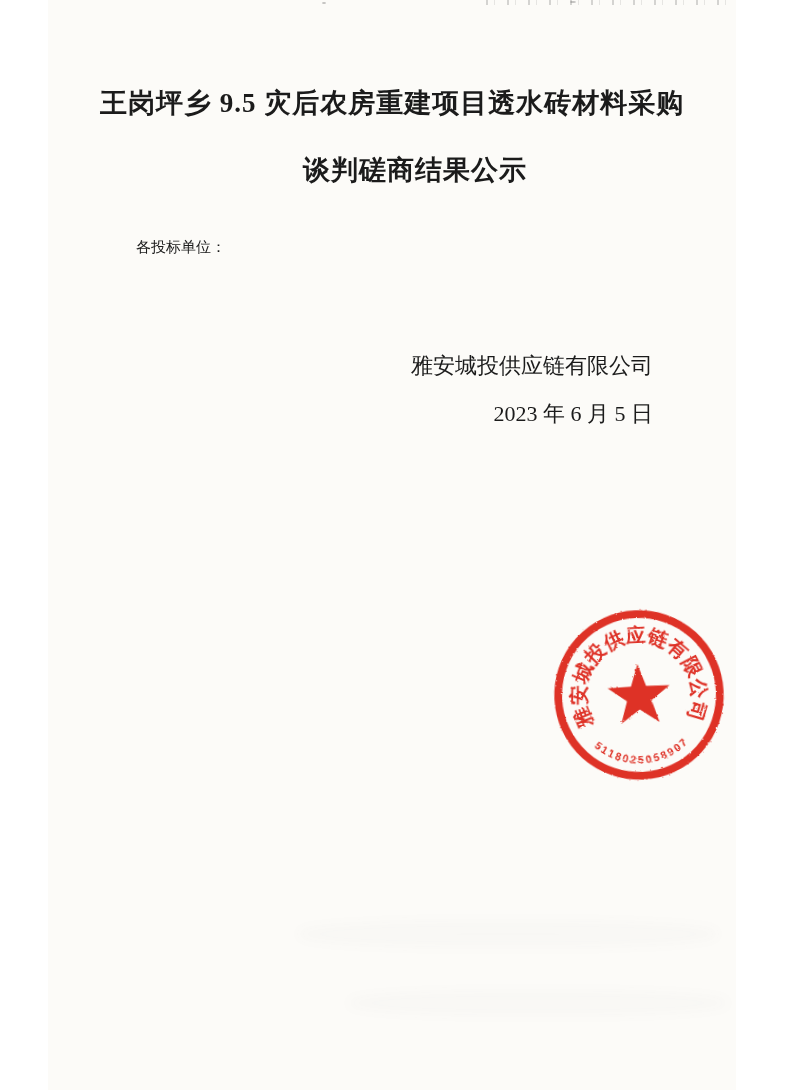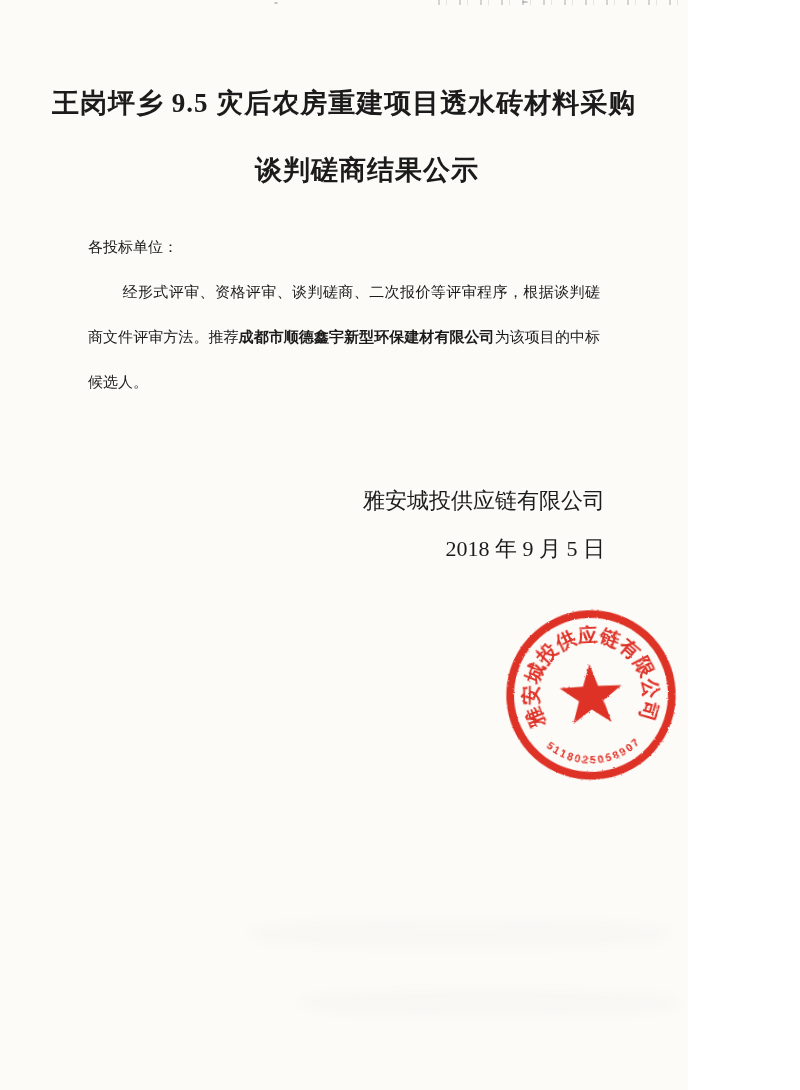--- a/index.html
+++ b/index.html
@@ -4,20 +4,21 @@
 <style>
   html, body { margin: 0; padding: 0; }
   .page {
     position: relative;
     width: 688px;
     height: 1090px;
     background: #fcfbf8;
     color: #1b1b1b;
     font-family: "Liberation Serif", "DejaVu Serif", serif;
     overflow: hidden;
+    margin-left: 48px;
   }
   
   .scan-noise-top {
     position: absolute;
     top: 0; right: 0;
     width: 250px; height: 5px;
     background: repeating-linear-gradient(90deg,
       rgba(70,70,70,.55) 0 2px, transparent 2px 8px,
       rgba(70,70,70,.3) 8px 9px, transparent 9px 21px);
     opacity: .4;
@@ -105,26 +106,25 @@
   <div class="bleed" style="left:250px; top:920px; width:420px; height:28px;"></div>
   <div class="bleed" style="left:300px; top:990px; width:380px; height:26px;"></div>
 
   <div class="title-block">
     <div class="title-line1">王岗坪乡 9.5 灾后农房重建项目透水砖材料采购</div>
     <div class="title-line2">谈判磋商结果公示</div>
   </div>
 
   <div class="body-block">
     <p class="salutation">各投标单位：</p>
-    <p class="para"><span>经形式评审、资格评审、谈判磋商、二次报价等评审程序，根据谈判磋商文件评审方法。推荐</span><span class="seg-bold">成都市顺德鑫宇新型环保建材有限公司</span><span>为该项目的中标候选人。</span></p>
   </div>
 
   <div class="signature-block">
     <div>雅安城投供应链有限公司</div>
-    <div>2018 年 9 月 5 日</div>
+    <div>2023 年 6 月 5 日</div>
   </div>
 
   <svg class="seal" viewBox="0 0 200 200" aria-hidden="true">
     <defs>
       <filter id="roughen" x="-10%" y="-10%" width="120%" height="120%">
         <feTurbulence type="fractalNoise" baseFrequency="0.55" numOctaves="2" result="n"></feTurbulence>
         <feDisplacementMap in="SourceGraphic" in2="n" scale="2.6"></feDisplacementMap>
       </filter>
       <path id="sealArc" d="M 46.3,131 A 62,62 0 1 1 153.7,131" fill="none"></path>
       <path id="sealBottomArc" d="M 37,149 A 80,80 0 0 0 163,149" fill="none"></path>

